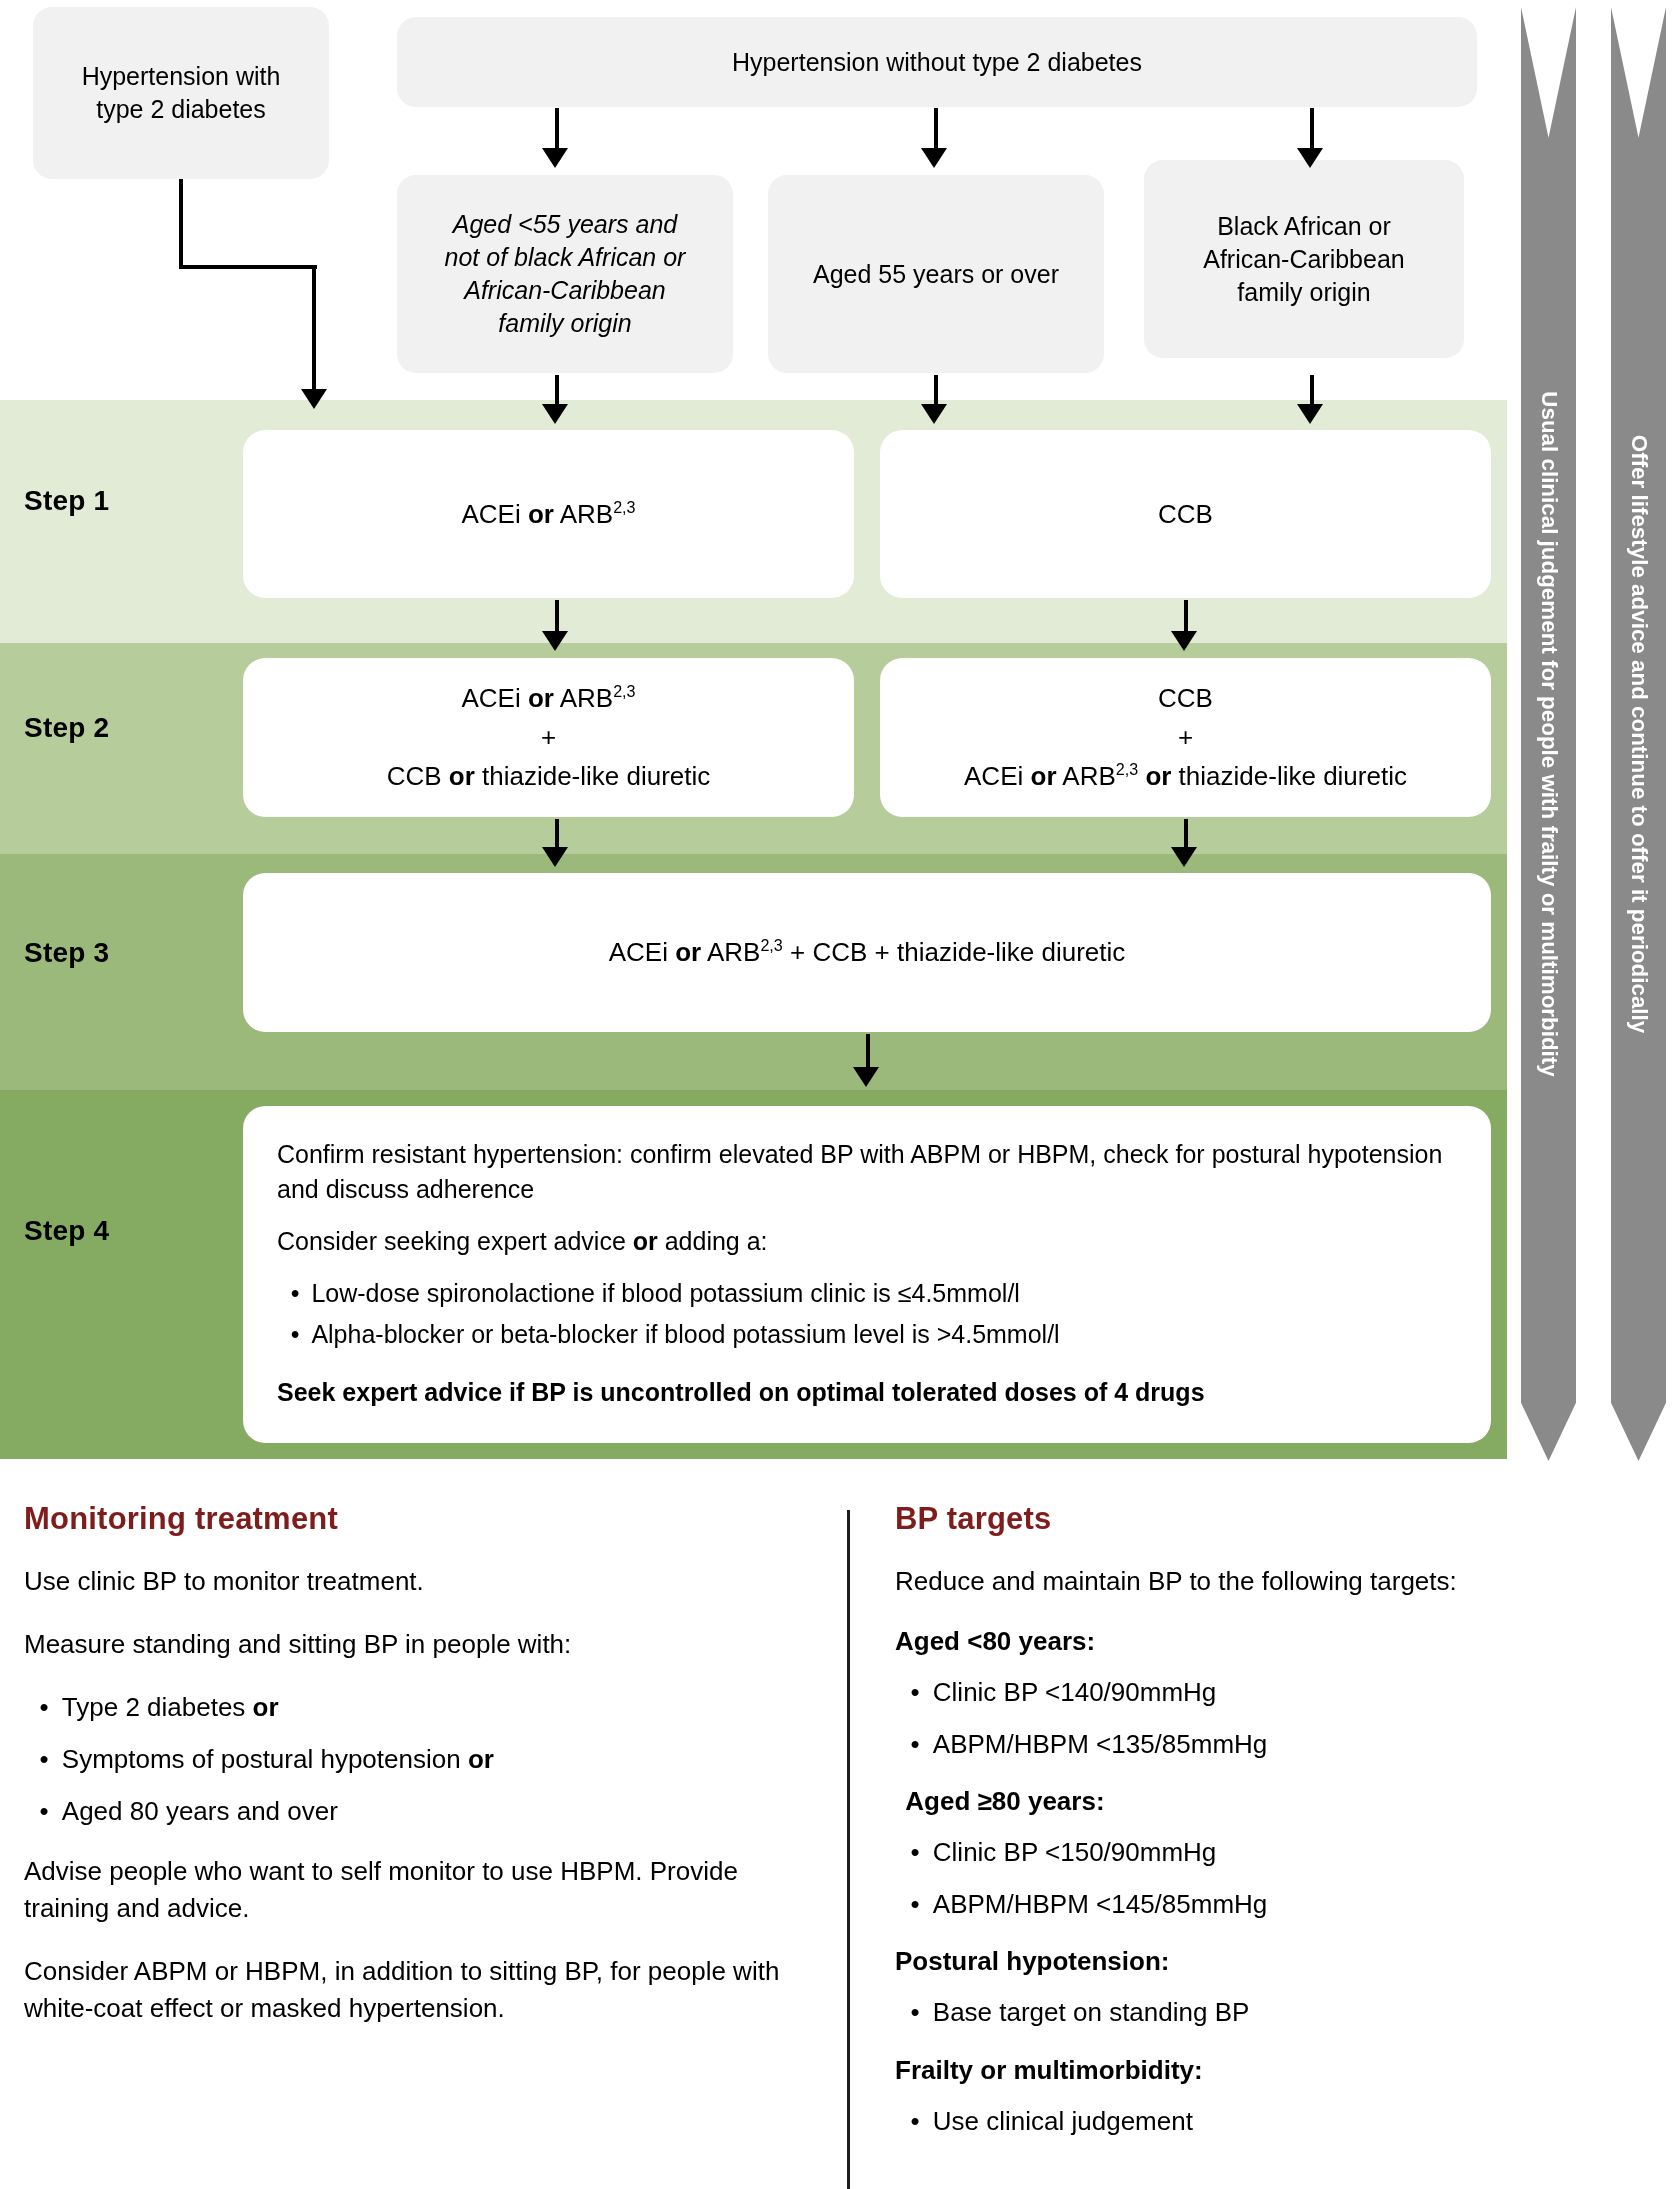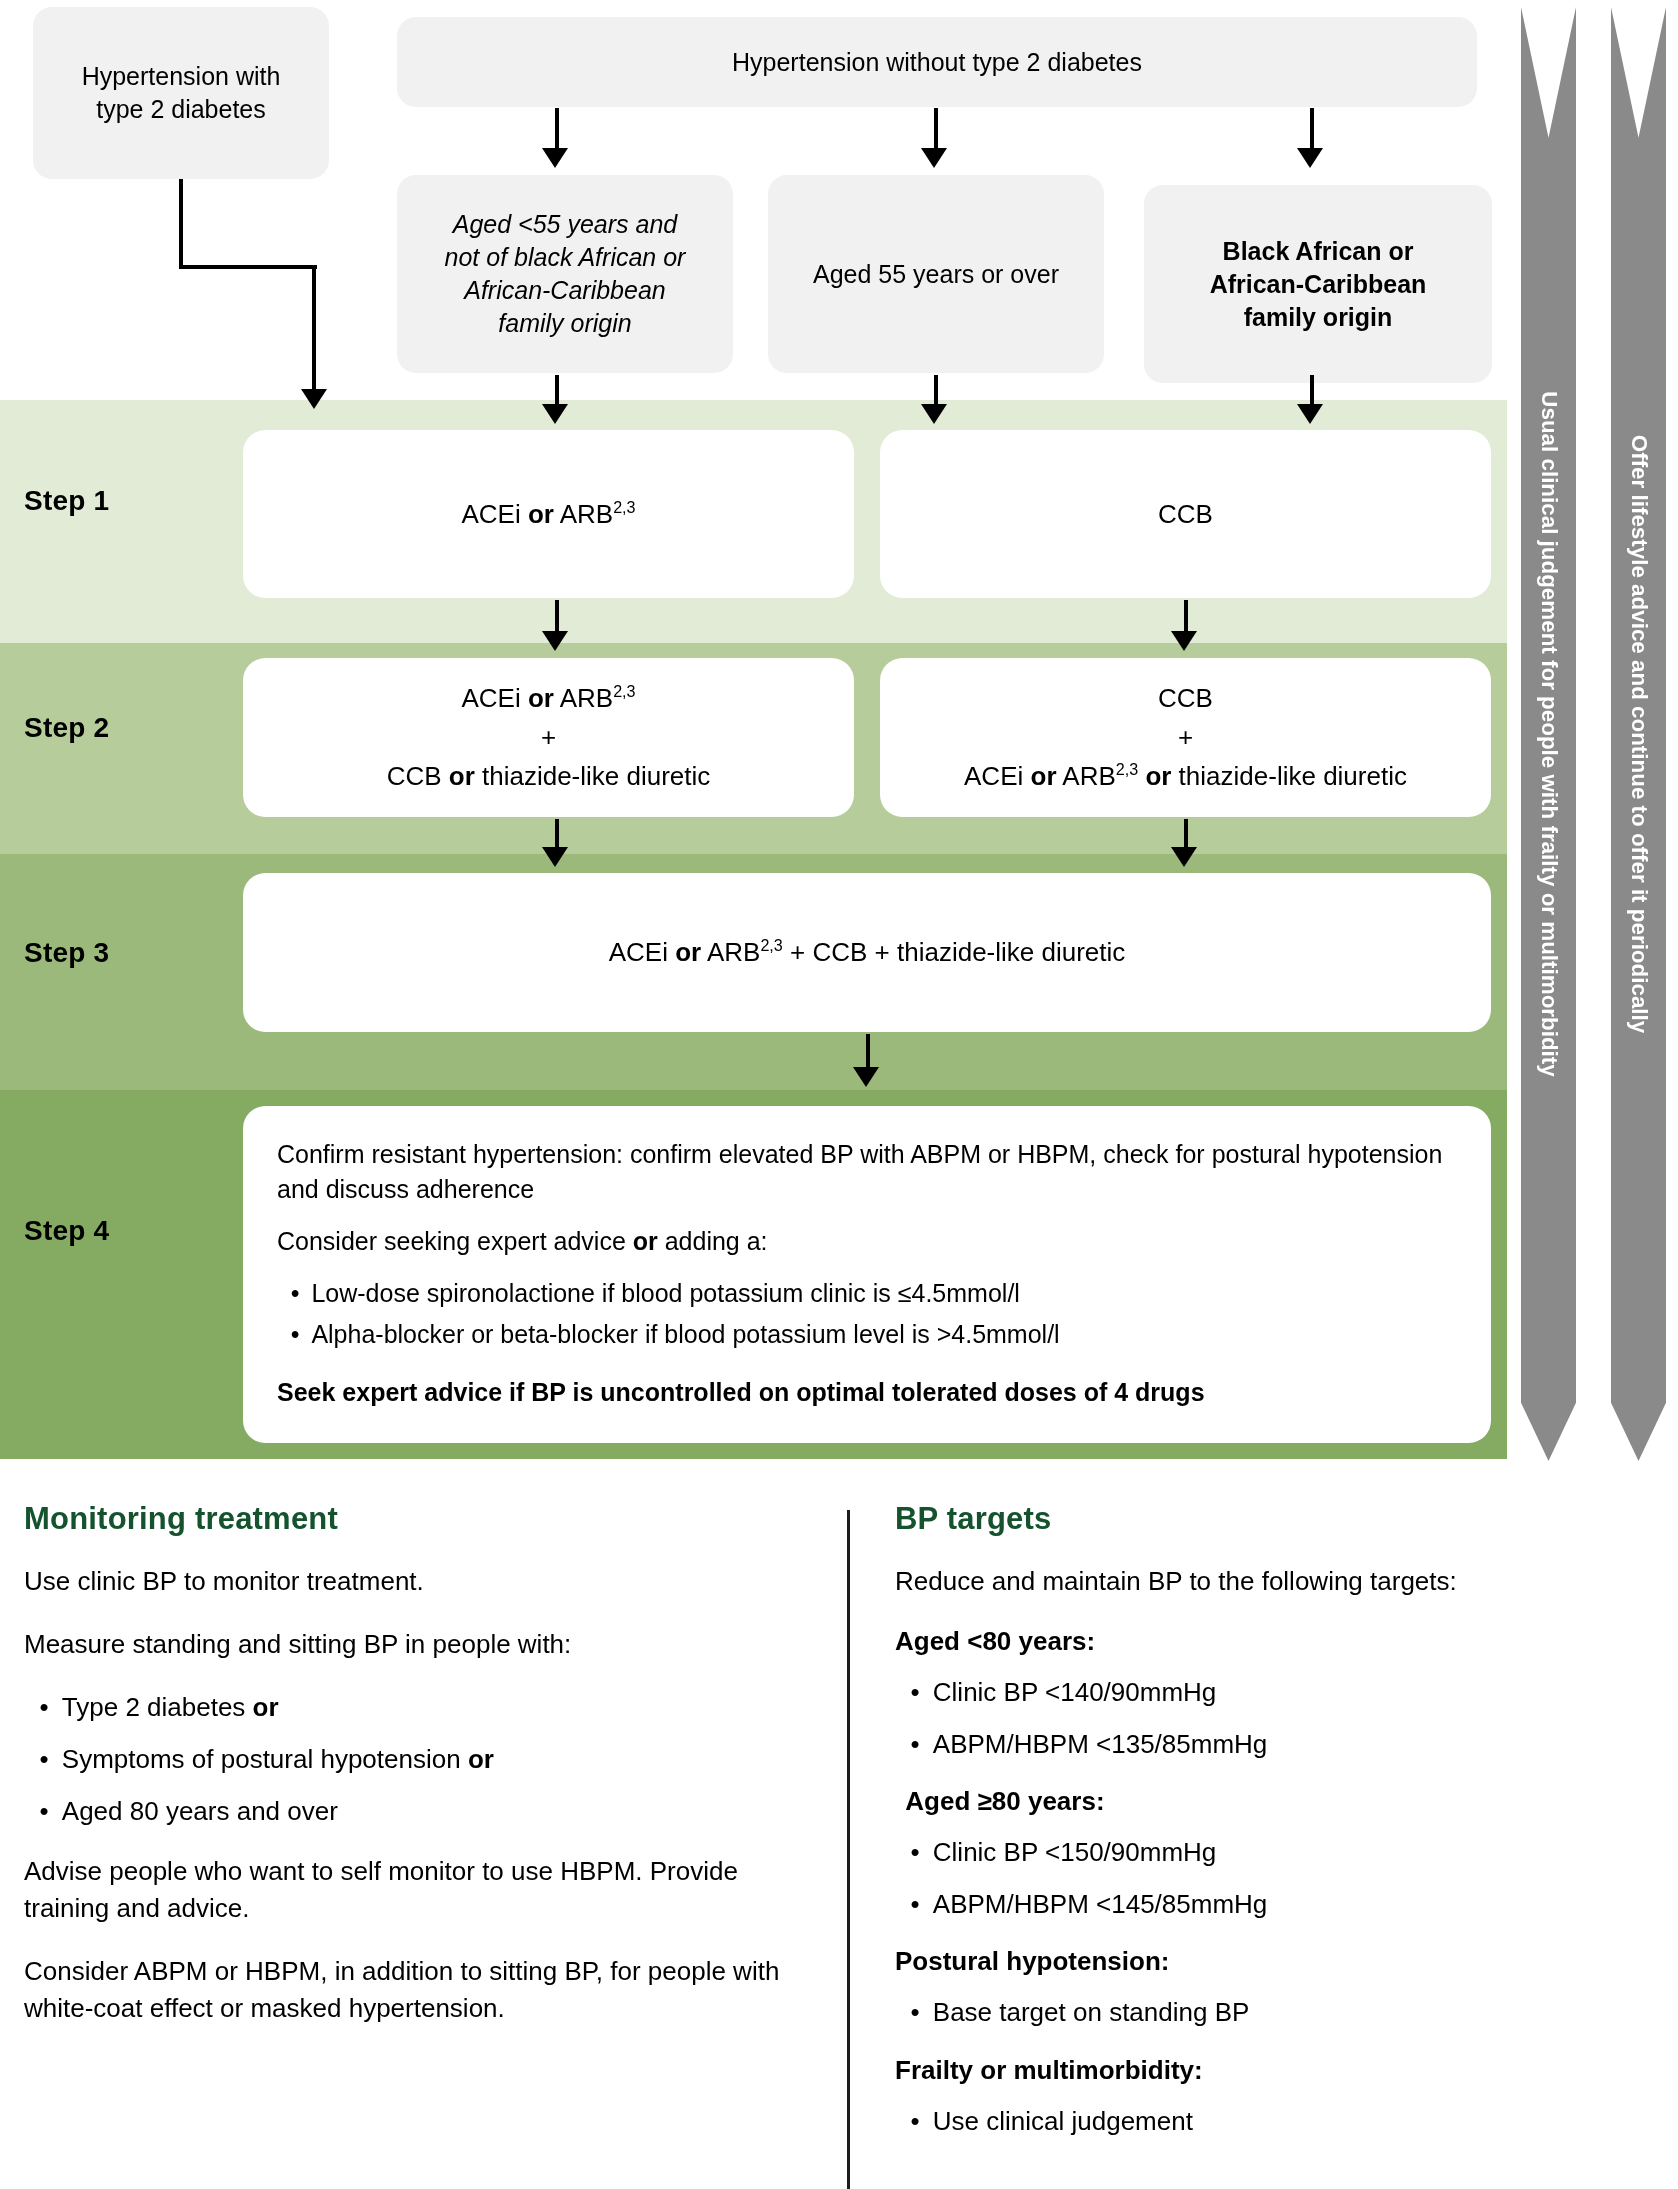--- a/index.html
+++ b/index.html
@@ -37,21 +37,21 @@
     position: absolute;
     background: #f1f1f1; border-radius: 19px;
     display: flex; align-items: center; justify-content: center;
     text-align: center; font-size: 25px; line-height: 1.32;
     padding: 8.6px 13.8px;
   }
   #gb-dm    { left: 33px;  top: 6.9px;   width: 296px; height: 172px; }
   #gb-nodm  { left: 397px; top: 17px;  width: 1080px; height: 90px; }
   #gb-age55 { left: 397px; top: 175px; width: 336px; height: 198px; font-style: italic; }
   #gb-over  { left: 768px; top: 175px; width: 336px; height: 198px; }
-  #gb-afro  { left: 1144px;top: 185px; width: 348px; height: 198px; font-weight: bold; }
+  #gb-afro  { left: 1144px;top: 160px; width: 320px; height: 198px; }
 
   
   .wbox {
     position: absolute; background: #ffffff; border-radius: 22.4px;
     display: flex; flex-direction: column;
     align-items: center; justify-content: center;
     text-align: center; font-size: 26px; line-height: 1.5;
   }
   #w1a { left: 243px;  top: 430px;  width: 611px; height: 168px; }
   #w1b { left: 880px; top: 430px;  width: 611px; height: 168px; }
@@ -99,21 +99,21 @@
   }
 
   
   #bottom { position: absolute; left: 0; top: 1501px; width: 1679px; height: 688px; }
   .col { position: absolute; top: 0; }
   #colL { left: 24px;  width: 800px; }
   #colR { left: 895px; width: 766px; }
   #vdiv { position: absolute; left: 847px; top: 8.6px; width: 2.6px; height: 680px; background: #1c1c1c; }
 
   .sec-head {
-    font-weight: bold; font-size: 31px; color: #14532d;
+    font-weight: bold; font-size: 31px; color: #7f1d1d;
     margin-bottom: 26px; letter-spacing: 0.2px;
   }
   .para { font-size: 26px; line-height: 1.42; margin-bottom: 26px; }
   .sub  { font-weight: bold; font-size: 26px; margin-bottom: 17px; }
   ul.bl { list-style: none; margin: 0 0 24px 13.8px; }
   ul.bl li {
     font-size: 26px; line-height: 1.4; margin-bottom: 15.5px;
     position: relative; padding-left: 24px;
   }
   ul.bl li::before { content: "•"; position: absolute; left: 1.7px; }

